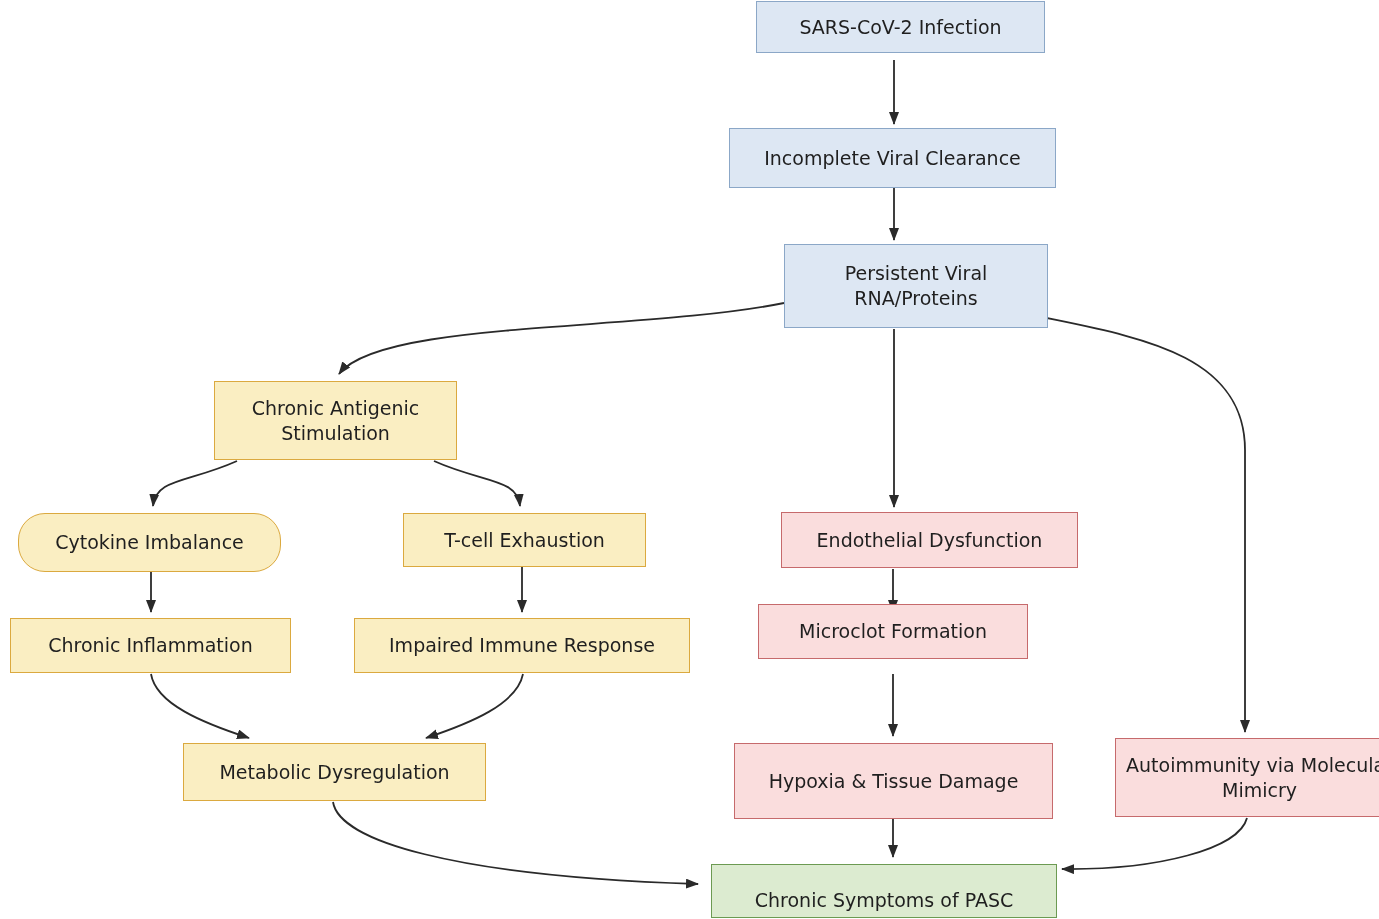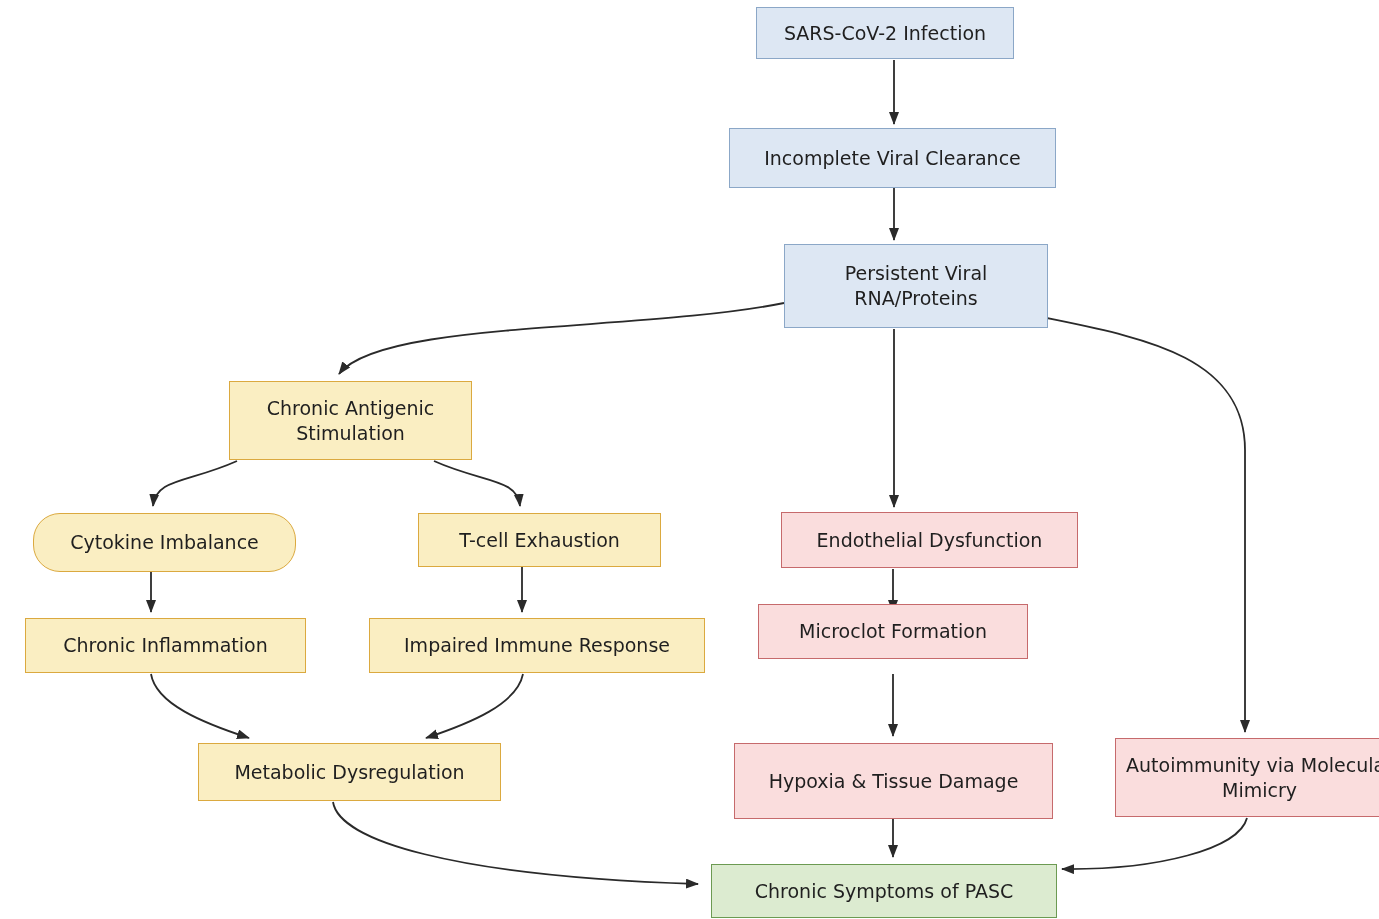--- a/index.html
+++ b/index.html
@@ -17,21 +17,21 @@
   }
   .edges { position:absolute; left:0; top:0; width:1379px; height:919px; }
   .edge { stroke:var(--arrow); stroke-width:1.8; fill:none; }
   .ah { fill:var(--arrow); }
   .node {
     position:absolute; display:flex; align-items:center; justify-content:center;
     text-align:center; font-size:19px; line-height:1.3; color:var(--text);
     border:1.6px solid; padding:4px 10px;
   }
   .node--blue   { background:var(--blue-fill);   border-color:var(--blue-border); }
-  .node--yellow { background:var(--yellow-fill); border-color:var(--yellow-border);margin-left:15px; }
+  .node--yellow { background:var(--yellow-fill); border-color:var(--yellow-border); }
   .node--red    { background:var(--red-fill);    border-color:var(--red-border); }
   .node--green  { background:var(--green-fill);  border-color:var(--green-border); }
   .node__label { display:block; }
 </style>
 </head>
 <body>
 
 <div class="canvas">
 
   <svg class="edges" viewBox="0 0 1379 919" xmlns="http://www.w3.org/2000/svg">
@@ -51,21 +51,21 @@
     <path class="edge" d="M522 567 L522 612" marker-end="url(#ah)"></path>
     <path class="edge" d="M151 674 C 156 704, 203 723, 249 738" marker-end="url(#ah)"></path>
     <path class="edge" d="M523 674 C 517 704, 471 723, 426 738" marker-end="url(#ah)"></path>
     <path class="edge" d="M893 569 L893 612" marker-end="url(#ah)"></path>
     <path class="edge" d="M893 674 L893 736" marker-end="url(#ah)"></path>
     <path class="edge" d="M893 804 L893 857" marker-end="url(#ah)"></path>
     <path class="edge" d="M333 802 C 339 840, 450 876, 698 884" marker-end="url(#ah)"></path>
     <path class="edge" d="M1247 818 C 1239 849, 1158 870, 1062 869" marker-end="url(#ah)"></path>
   </svg>
 
-  <div class="node node--blue" style="left:756px; top:7px; width:258px; height:52px;align-items:center;">
+  <div class="node node--blue" style="left:756px; top:1px; width:289px; height:52px;align-items:center;">
     <span class="node__label">SARS-CoV-2 Infection</span>
   </div>
 
   <div class="node node--blue" style="left:729px; top:128px; width:327px; height:60px;">
     <span class="node__label">Incomplete Viral Clearance</span>
   </div>
 
   <div class="node node--blue" style="left:784px; top:244px; width:264px; height:84px;">
     <span class="node__label">Persistent Viral RNA/Proteins</span>
   </div>
@@ -103,17 +103,17 @@
   </div>
 
   <div class="node node--red" style="left:734px; top:743px; width:319px; height:76px;">
     <span class="node__label">Hypoxia &amp; Tissue Damage</span>
   </div>
 
   <div class="node node--red" style="left:1115px; top:738px; width:289px; height:79px;">
     <span class="node__label">Autoimmunity via Molecular Mimicry</span>
   </div>
 
-  <div class="node node--green" style="left:711px; top:864px; width:346px; height:54px;">
+  <div class="node node--green" style="left:711px; top:864px; width:346px; height:54px;align-items:flex-end;">
     <span class="node__label">Chronic Symptoms of PASC</span>
   </div>
 
 </div>
 
 </body></html>

